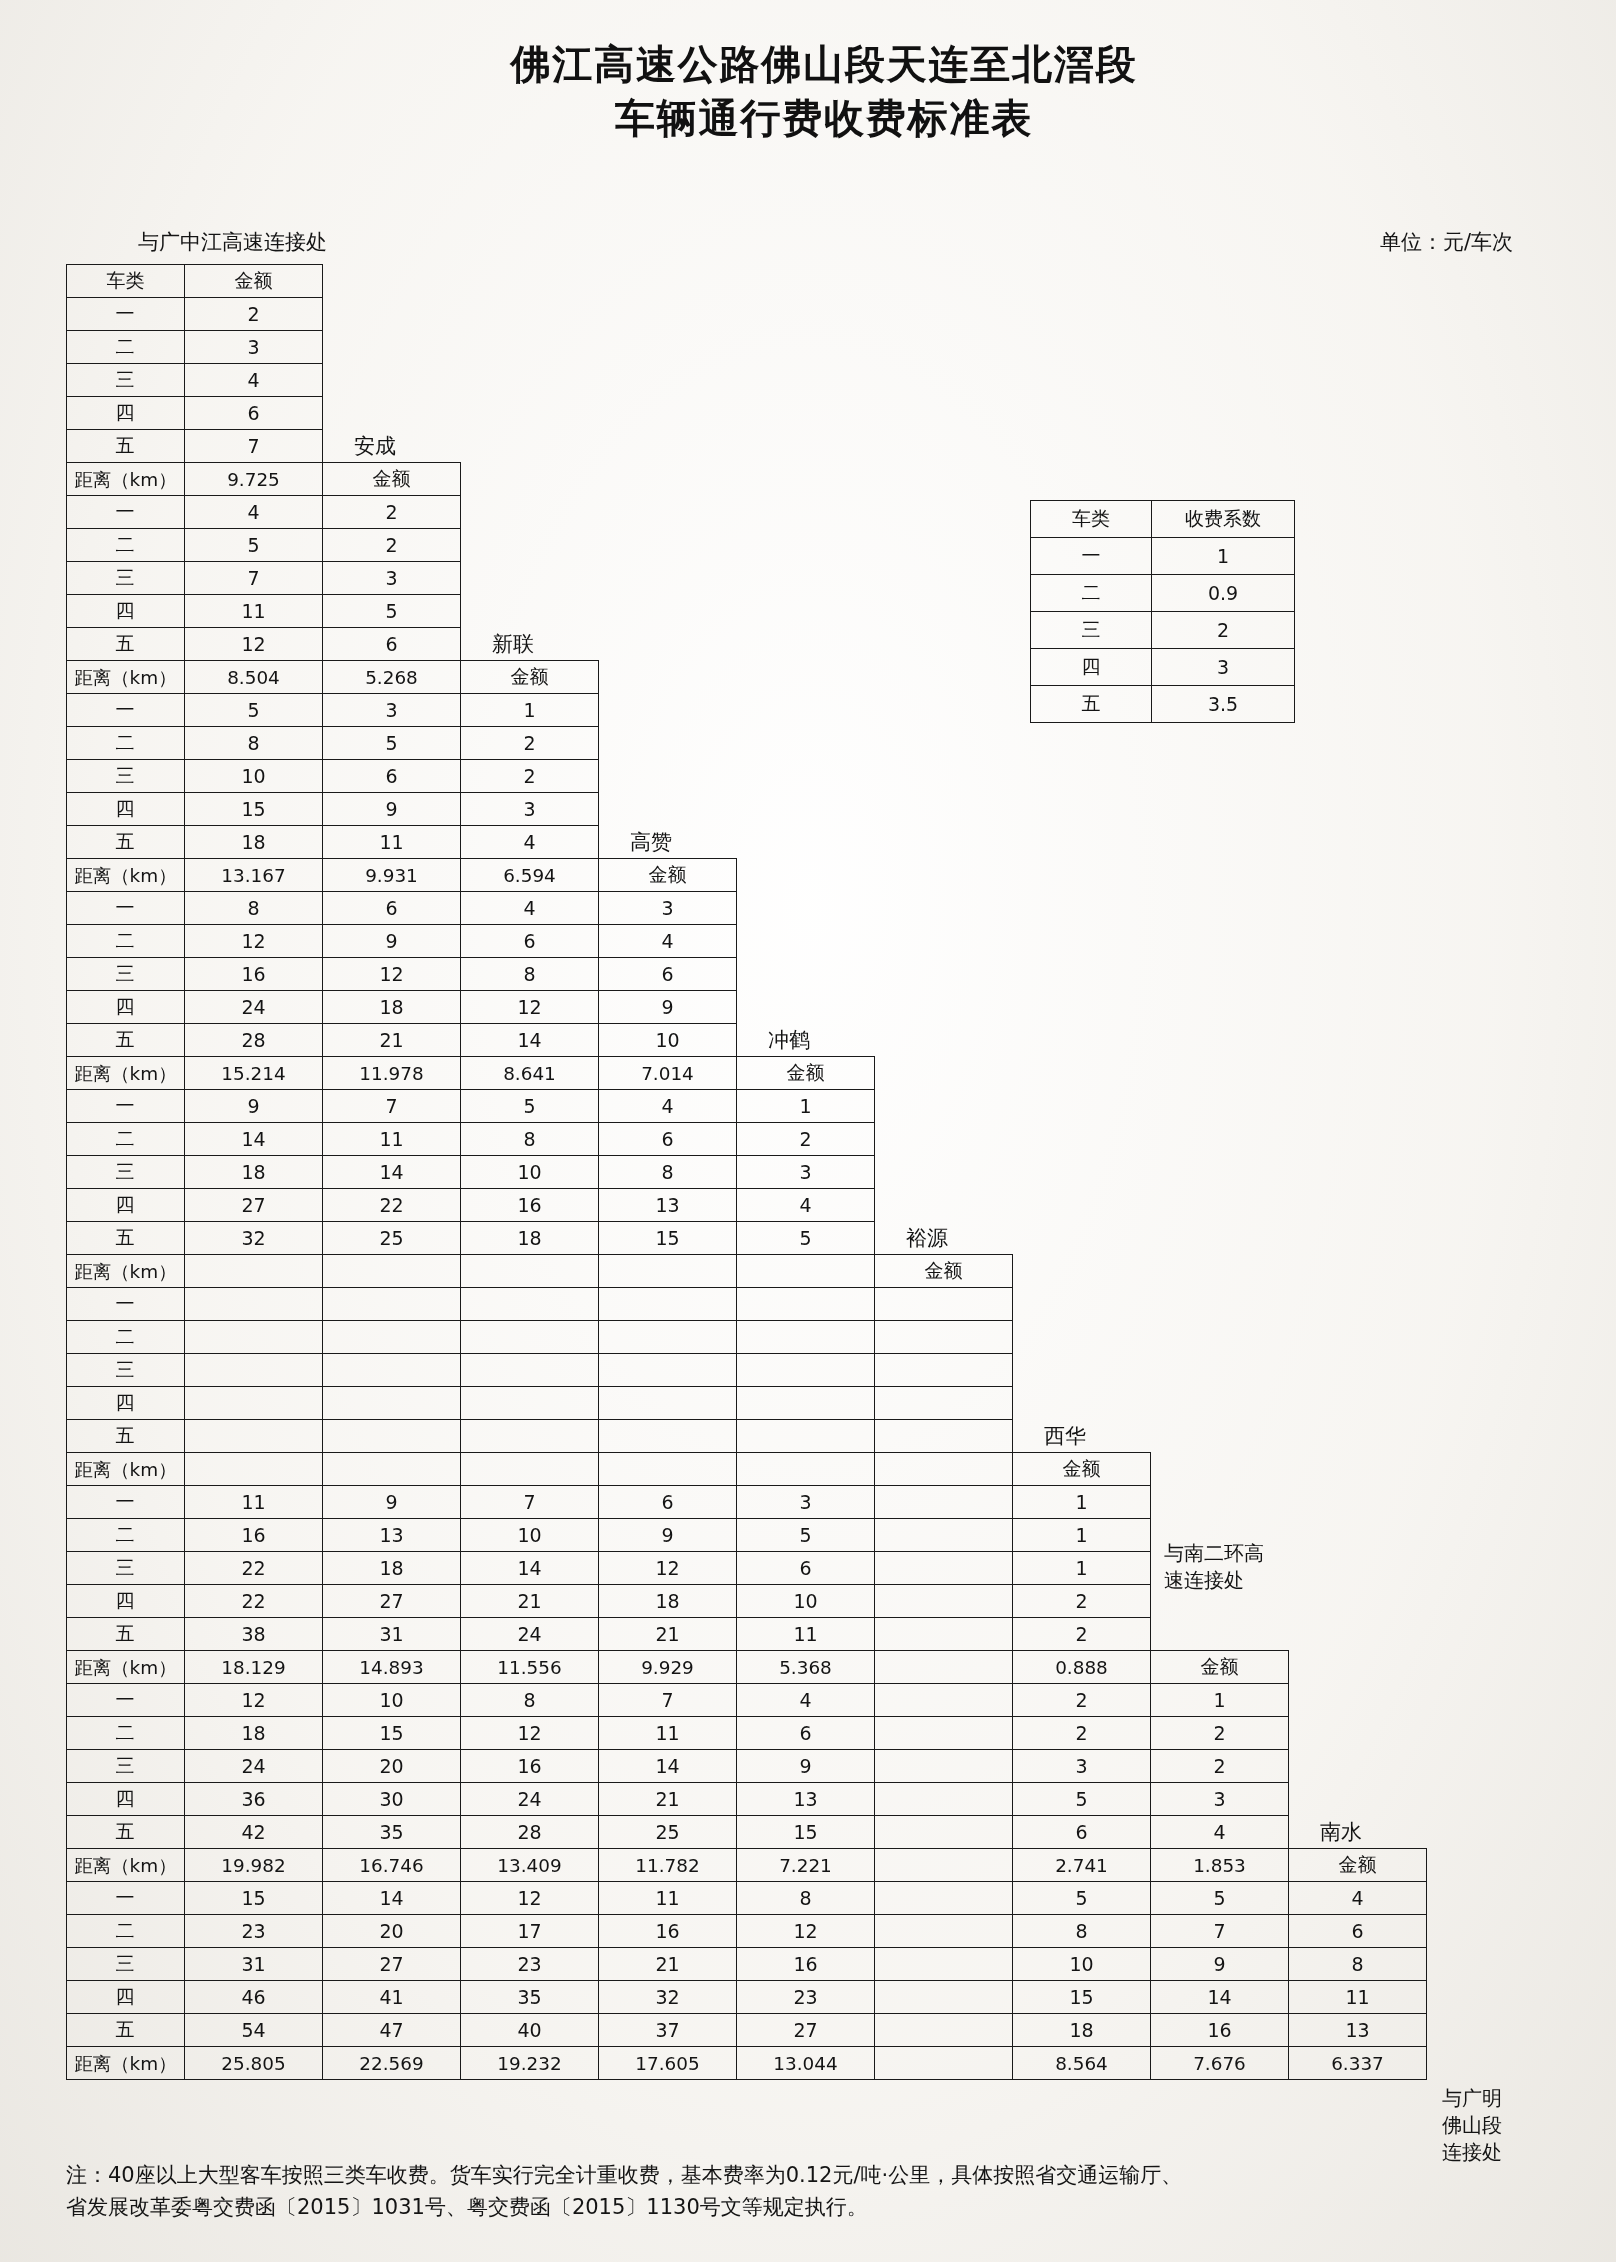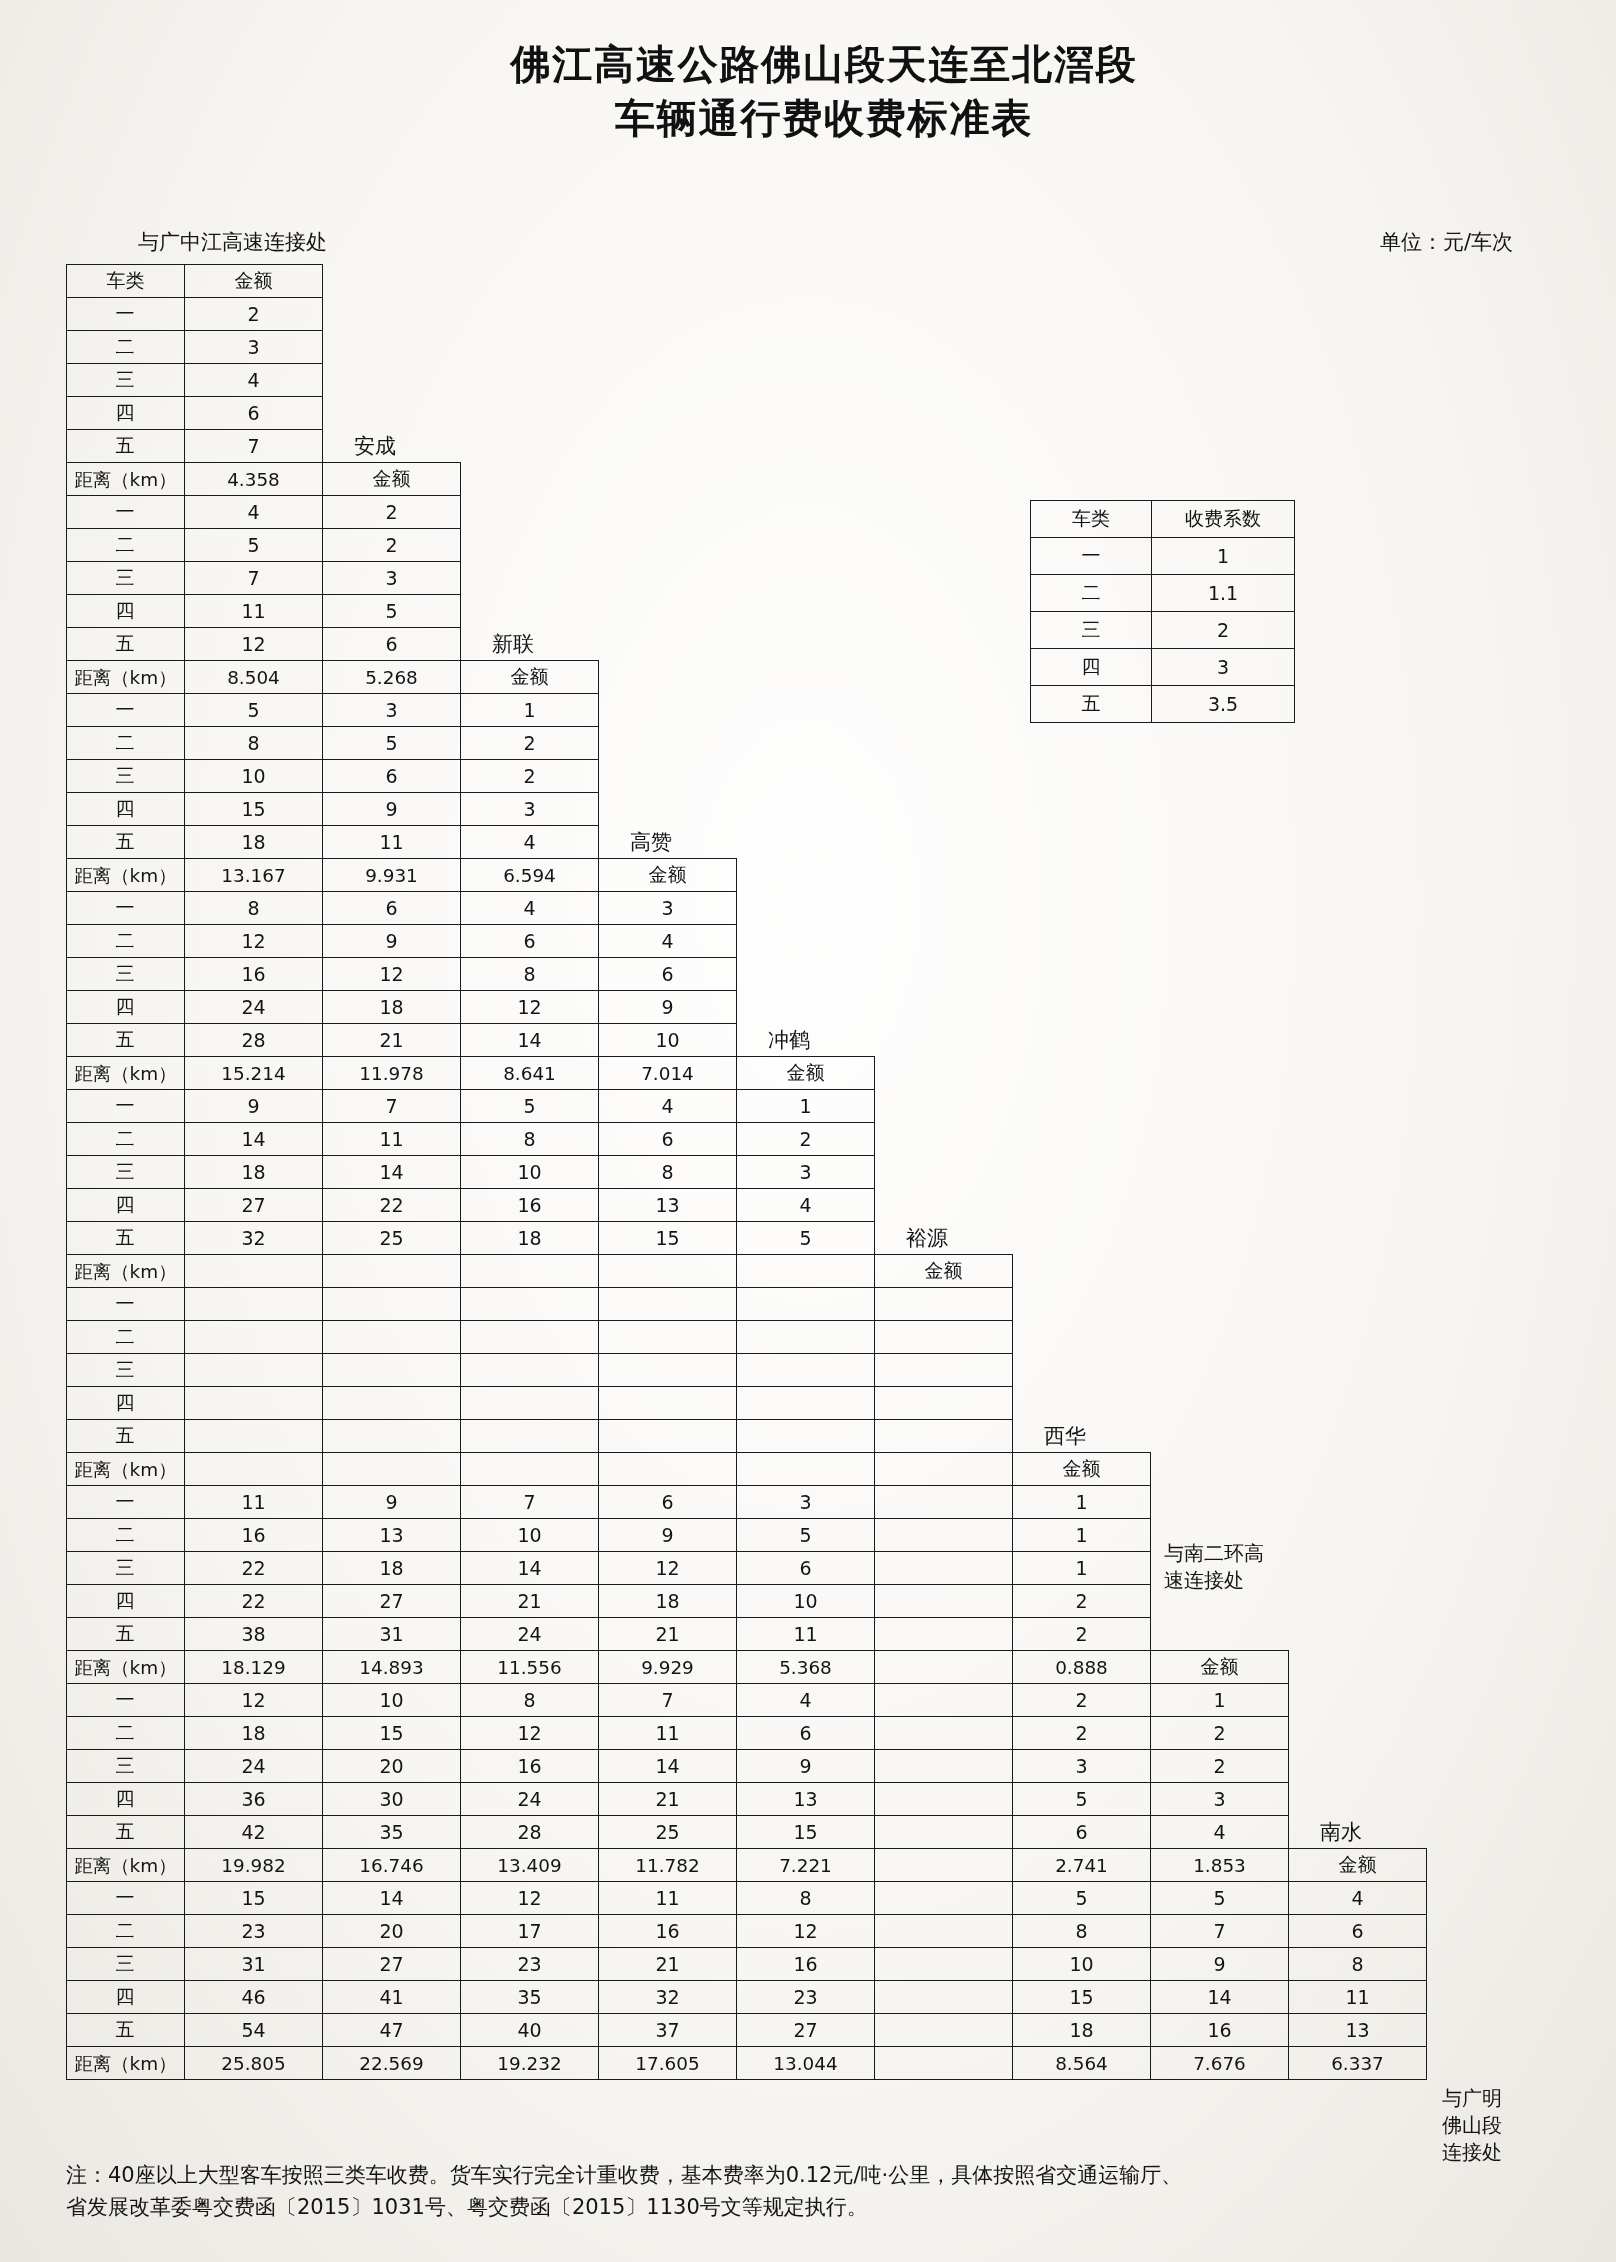--- a/index.html
+++ b/index.html
@@ -162,21 +162,21 @@
       <tr>
         <td class="c1">车类</td>
         <td class="c2">收费系数</td>
       </tr>
       <tr>
         <td class="c1">一</td>
         <td class="c2">1</td>
       </tr>
       <tr>
         <td class="c1">二</td>
-        <td class="c2">1.1</td>
+        <td class="c2">0.9</td>
       </tr>
       <tr>
         <td class="c1">三</td>
         <td class="c2">2</td>
       </tr>
       <tr>
         <td class="c1">四</td>
         <td class="c2">3</td>
       </tr>
       <tr>
@@ -228,21 +228,21 @@
       </tr>
       <tr>
         <td class="cls">五</td>
         <td>7</td>
         <td class="station">安成</td>
         <td class="empty" colspan="7"></td>
       </tr>
 
       <tr>
         <td class="dist">距离（km）</td>
-        <td class="dist">4.358</td>
+        <td class="dist">9.725</td>
         <td class="hdr">金额</td>
         <td class="empty" colspan="7"></td>
       </tr>
 
       <tr>
         <td class="cls">一</td>
         <td>4</td>
         <td>2</td>
         <td class="empty" colspan="7"></td>
       </tr>

